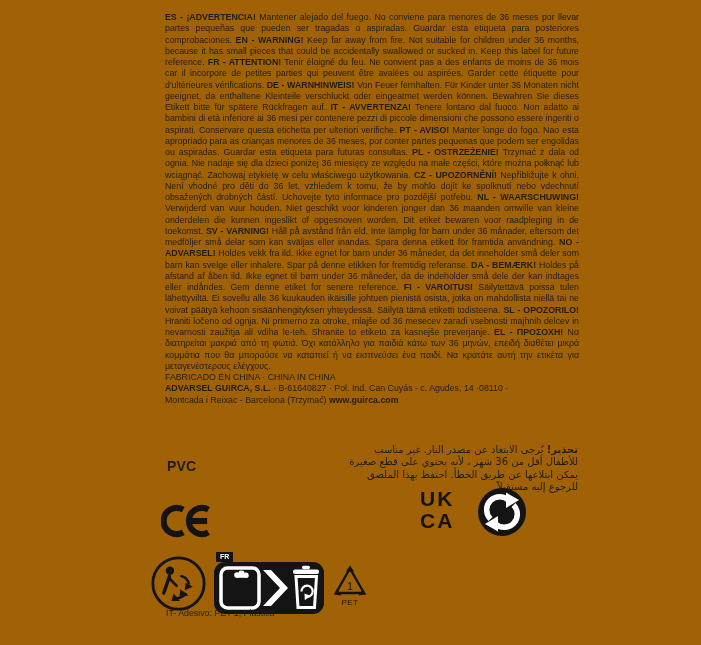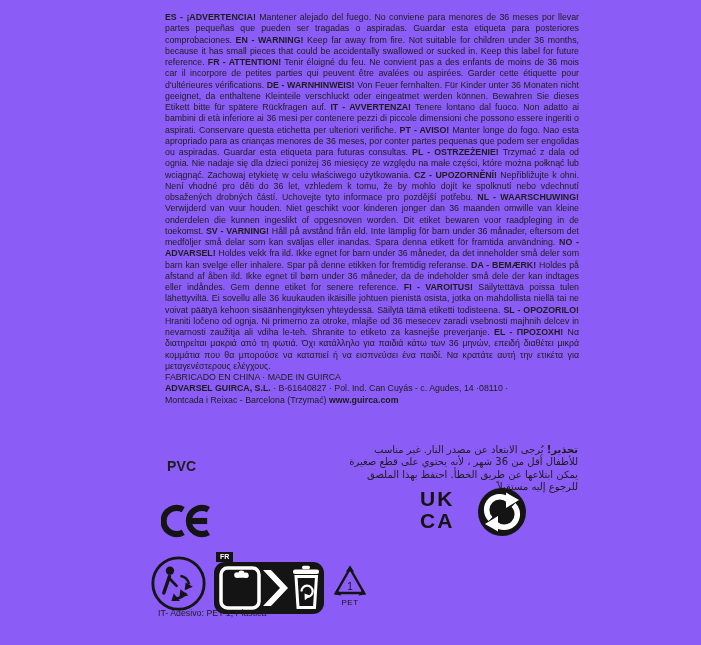--- a/index.html
+++ b/index.html
@@ -1,17 +1,17 @@
 <!DOCTYPE html>
 <html><head>
 <meta charset="utf-8">
 <style>
   html,body{margin:0;padding:0;background:#fff;}
   .page{
-    position:relative;width:701px;height:645px;background:#8b5cf6;overflow:hidden;
+    position:relative;width:701px;height:645px;background:#a16207;overflow:hidden;
     font-family:"Liberation Sans","DejaVu Sans",sans-serif;color:#1d1d1b;
   }
   .warning-block{
     position:absolute;left:165px;top:12px;width:414px;
     font-size:8.8px;line-height:11.25px;
   }
   .warning-block p{margin:0;text-align:justify;}
   .warning-block b{font-weight:bold;}
   .mfg-line{margin:0;text-align:left;}
   .arabic-block{
@@ -29,33 +29,33 @@
   }
   .green-dot{position:absolute;left:477px;top:487px;}
   .triman{position:absolute;left:150px;top:555px;}
   .fr-pack{position:absolute;left:214px;top:545px;}
   .fr-tag{
     display:inline-block;margin-left:2px;background:#141414;color:#fff;
     font-size:7px;font-weight:bold;padding:1px 4px 1.5px;line-height:1;
   }
   .fr-pack svg{display:block;margin-top:-1px;}
   .pet-mark{position:absolute;left:333px;top:565px;}
-  .bottom-text{position:absolute;left:158px;top:606px;font-size:8.8px;line-height:14px;}
+  .bottom-text{position:absolute;left:166px;top:606px;font-size:8.8px;line-height:14px;}
   .bottom-text div{margin:0;}
   svg .ink{stroke:#141414;}
   svg text{font-family:"Liberation Sans","DejaVu Sans",sans-serif;fill:#141414;}
 </style>
 </head>
 <body>
 
 <div class="page">
 
   <div class="warning-block">
     <p><span><b>ES - ¡ADVERTENCIA!</b> Mantener alejado del fuego. No conviene para menores de 36 meses por llevar partes pequeñas que pueden ser tragadas o aspiradas. Guardar esta etiqueta para posteriores comprobaciones. </span><span><b>EN - WARNING!</b> Keep far away from fire. Not suitable for children under 36 months, because it has small pieces that could be accidentally swallowed or sucked in. Keep this label for future reference. </span><span><b>FR - ATTENTION!</b> Tenir éloigné du feu. Ne convient pas a des enfants de moins de 36 mois car il incorpore de petites parties qui peuvent être avalées ou aspirées. Garder cette étiquette pour d'ultérieures vérifications. </span><span><b>DE - WARNHINWEIS!</b> Von Feuer fernhalten. Für Kinder unter 36 Monaten nicht geeignet, da enthaltene Kleinteile verschluckt oder eingeatmet werden können. Bewahren Sie dieses Etikett bitte für spätere Rückfragen auf. </span><span><b>IT - AVVERTENZA!</b> Tenere lontano dal fuoco. Non adatto ai bambini di età inferiore ai 36 mesi per contenere pezzi di piccole dimensioni che possono essere ingeriti o aspirati. Conservare questa etichetta per ulteriori verifiche. </span><span><b>PT - AVISO!</b> Manter longe do fogo. Nao esta apropriado para as crianças menores de 36 meses, por conter partes pequenas que podem ser engolidas ou aspiradas. Guardar esta etiqueta para futuras consultas. </span><span><b>PL - OSTRZEŻENIE!</b> Trzymać z dala od ognia. Nie nadaje się dla dzieci poniżej 36 miesięcy ze względu na małe części, które można połknąć lub wciągnąć. Zachowaj etykietę w celu właściwego użytkowania. </span><span><b>CZ - UPOZORNĚNÍ!</b> Nepřibližujte k ohni. Není vhodné pro děti do 36 let, vzhledem k tomu, že by mohlo dojít ke spolknutí nebo vdechnutí obsažených drobných částí. Uchovejte tyto informace pro pozdější potřebu. </span><span><b>NL - WAARSCHUWING!</b> Verwijderd van vuur houden. Niet geschikt voor kinderen jonger dan 36 maanden omwille van kleine onderdelen die kunnen ingeslikt of opgesnoven worden. Dit etiket bewaren voor raadpleging in de toekomst. </span><span><b>SV - VARNING!</b> Håll på avstånd från eld. Inte lämplig för barn under 36 månader, eftersom det medföljer små delar som kan sväljas eller inandas. Spara denna etikett för framtida användning. </span><span><b>NO - ADVARSEL!</b> Holdes vekk fra ild. Ikke egnet for barn under 36 måneder, da det inneholder små deler som barn kan svelge eller inhalere. Spar på denne etikken for fremtidig referanse. </span><span><b>DA - BEMÆRK!</b> Holdes på afstand af åben ild. Ikke egnet til børn under 36 måneder, da de indeholder små dele der kan indtages eller indåndes. Gem denne etiket for senere reference. </span><span><b>FI - VAROITUS!</b> Säilytettävä poissa tulen lähettyviltä. Ei sovellu alle 36 kuukauden ikäisille johtuen pienistä osista, jotka on mahdollista niellä tai ne voivat päätyä kehoon sisäänhengityksen yhteydessä. Säilytä tämä etiketti todisteena. </span><span><b>SL - OPOZORILO!</b> Hraniti ločeno od ognja. Ni primerno za otroke, mlajše od 36 mesecev zaradi vsebnosti majhnih delcev in nevarnosti zaužitja ali vdiha le-teh. Shranite to etiketo za kasnejše preverjanje. </span><span><b>EL - ΠΡΟΣΟΧΗ!</b> Να διατηρείται μακριά από τη φωτιά. Όχι κατάλληλο για παιδιά κάτω των 36 μηνών, επειδή διαθέτει μικρά κομμάτια που θα μπορούσε να καταπιεί ή να εισπνεύσει ένα παιδί. Να κρατάτε αυτή την ετικέτα για μεταγενέστερους ελέγχους. </span></p>
-    <div class="mfg-line">FABRICADO EN CHINA · MADE IN GUIRCA</div>
+    <div class="mfg-line">FABRICADO EN CHINA · CHINA IN CHINA</div>
     <div class="mfg-line"><b>ADVARSEL GUIRCA, S.L.</b><span> · B-61640827 · Pol. Ind. Can Cuyás - c. Agudes, 14 ·08110 ·</span></div>
     <div class="mfg-line"><span>Montcada i Reixac - Barcelona (Trzymać) </span><b>www.guirca.com</b></div>
   </div>
 
   <div class="arabic-block" dir="rtl">
     <b>تحذير!</b>
     <span>يُرجى الابتعاد عن مصدر النار. غير مناسب للأطفال أقل من 36 شهر ، لأنه يحتوي على قطع صغيرة يمكن ابتلاعها عن طريق الخطأ. احتفظ بهذا الملصق للرجوع إليه مستقبلاً.</span>
   </div>
 
   <div class="pvc">PVC</div>

